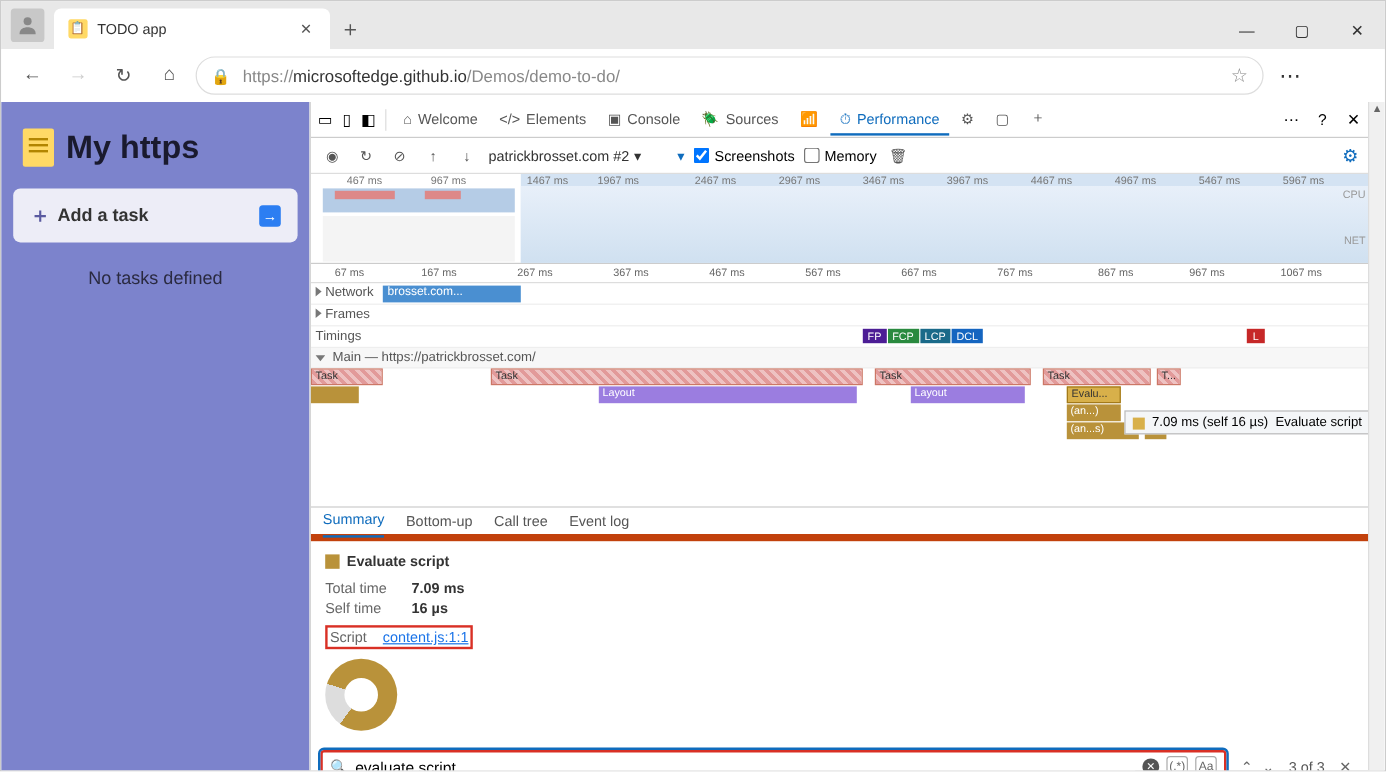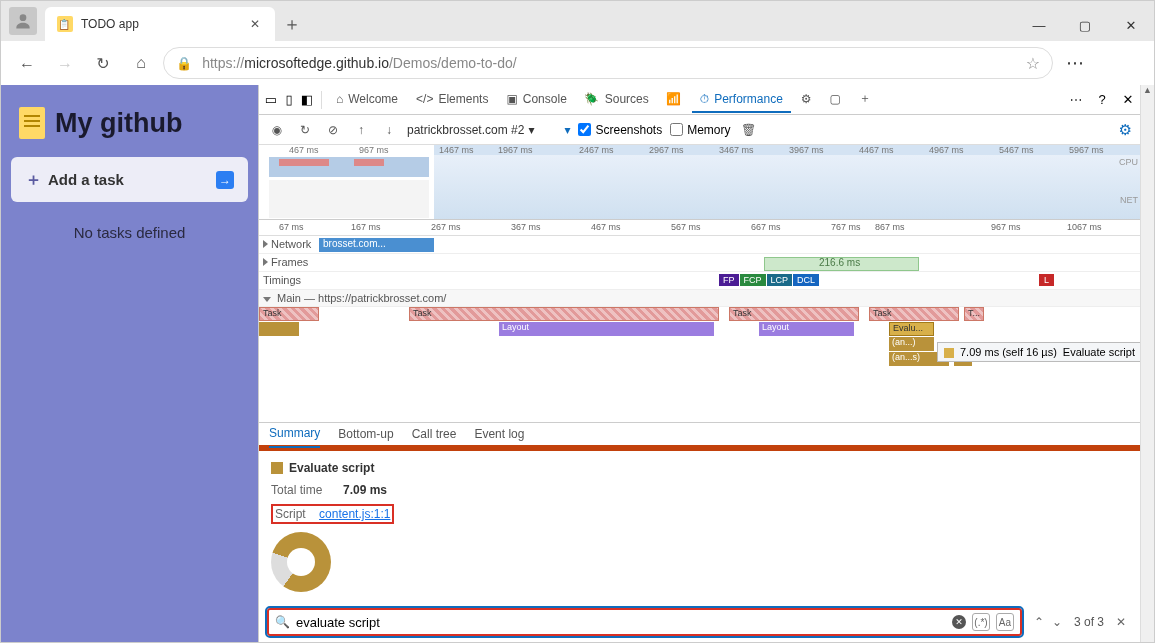--- a/index.html
+++ b/index.html
@@ -166,21 +166,21 @@
       <span class="star">☆</span>
     </div>
     <div class="navbtn more">⋯</div>
   </div>
 
   <div class="content">
 
     <div class="sidebar">
       <div class="mytasks-header">
         <div class="mytasks-icon"></div>
-        <div class="mytasks-title">My github</div>
+        <div class="mytasks-title">My https</div>
       </div>
       <div class="addtask">
         <span style="color:#5a5aa0;margin-right:6px;font-size:17px;">＋</span>
         <span>Add a task</span>
         <span class="addtask-arrow">→</span>
       </div>
       <div class="notasks">No tasks defined</div>
     </div>
 
     <div class="devtools">
@@ -280,38 +280,34 @@
 
           <div class="ruler">
             <span class="ruler-tick" style="left:20px">67 ms</span>
             <span class="ruler-tick" style="left:92px">167 ms</span>
             <span class="ruler-tick" style="left:172px">267 ms</span>
             <span class="ruler-tick" style="left:252px">367 ms</span>
             <span class="ruler-tick" style="left:332px">467 ms</span>
             <span class="ruler-tick" style="left:412px">567 ms</span>
             <span class="ruler-tick" style="left:492px">667 ms</span>
             <span class="ruler-tick" style="left:572px">767 ms</span>
-            <span class="ruler-tick" style="left:616px">867 ms</span>
+            <span class="ruler-tick" style="left:656px">867 ms</span>
             <span class="ruler-tick" style="left:732px">967 ms</span>
             <span class="ruler-tick" style="left:808px">1067 ms</span>
           </div>
 
           <div class="tracks">
             <div class="track">
               <div class="track-label"><span class="triangle"></span><span>Network</span></div>
               <div class="track-body">
                   <div class="networkbar">brosset.com...</div>
                 </div>
             </div>
             <div class="track">
               <div class="track-label"><span class="triangle"></span><span>Frames</span></div>
-              <div class="track-body">
-                <div class="framesbar"></div>
-                <div class="frametime">216.6 ms</div>
-              </div>
             </div>
             <div class="track">
               <div class="track-label"><span>Timings</span></div>
               <div class="track-body">
                 <div class="timing-fp">
                   <span class="tpill fp">FP</span>
                   <span class="tpill fcp">FCP</span>
                   <span class="tpill lcp">LCP</span>
                   <span class="tpill dcl">DCL</span>
                 </div>
@@ -350,20 +346,24 @@
 
           <div class="summary">
             <div class="sum-title">
                 <div class="sum-swatch"></div>
                 <span>Evaluate script</span>
               </div>
             <div class="sum-row">
                 <span class="sum-label">Total time</span>
                 <b>7.09 ms</b>
               </div>
+            <div class="sum-row">
+                <span class="sum-label">Self time</span>
+                <b>16 µs</b>
+              </div>
             <div class="script-box">
               <span class="sum-label" style="width:auto;margin-right:10px">Script</span>
               <a class="script-link">content.js:1:1</a>
             </div>
             <div class="donut"></div>
             <div class="legend">
               <span>0 ms</span>
               <div style="width:12px;height:12px;background:#b9923a"></div>
               <span>Scripting (self)</span>
             </div>

